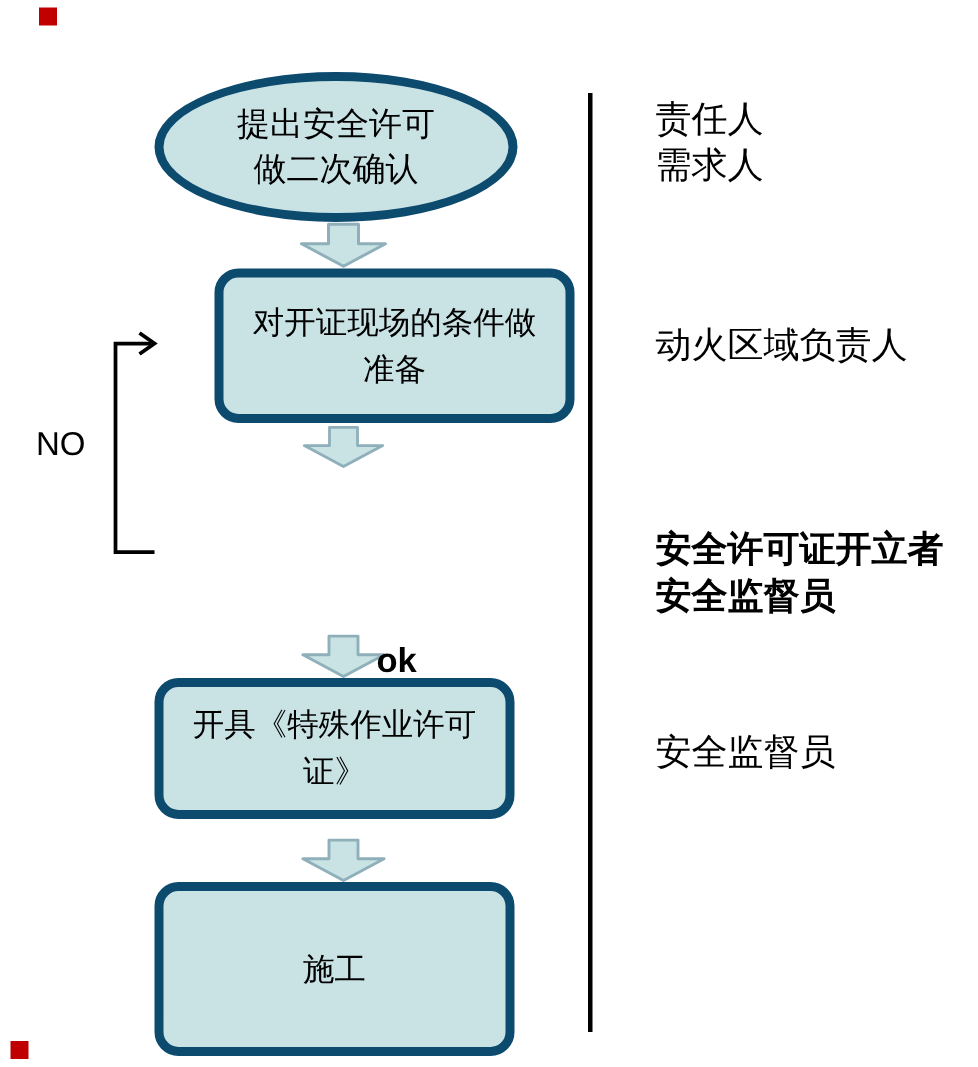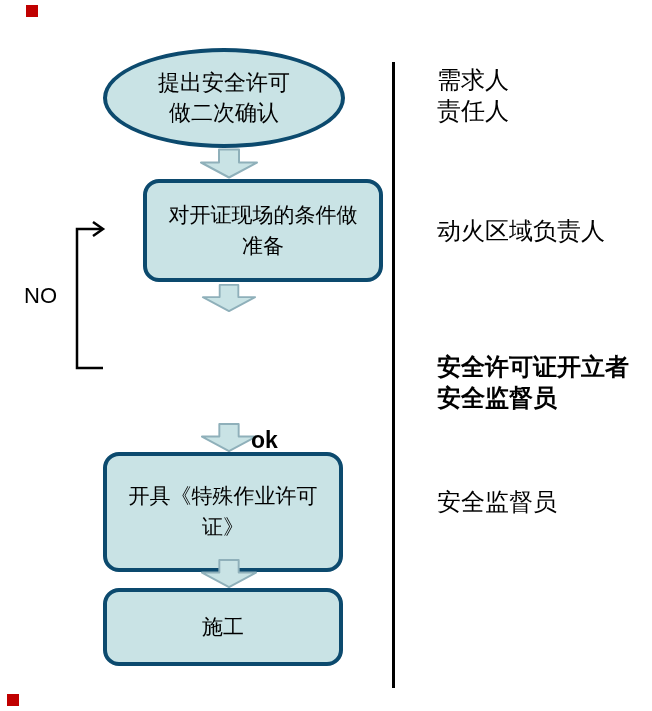--- a/index.html
+++ b/index.html
@@ -15,41 +15,41 @@
     overflow: hidden;
     font-family: "Liberation Serif", "DejaVu Serif", serif;
     color: #000000;
   }
   .abs { position: absolute; }
 
   
   .shape {
     box-sizing: border-box;
     background: #c9e3e5;
-    border: 4px solid #0c4a6e;
+    border: 6px solid #0c4a6e;
     display: flex;
     flex-direction: column;
     align-items: center;
     justify-content: center;
     text-align: center;
     font-size: 21px;
     line-height: 31px;
   }
   .ellipse {
     left: 103px; top: 48px;
     width: 242px; height: 100px;
     border-radius: 50%;
     font-size: 22px;
     line-height: 30px;
   }
   .proc { left: 103px; width: 240px; border-radius: 16px; }
   #box-prepare   { top: 179px; height: 103px; margin-left: 40px; }
   #box-confirm   { top: 312px; height: 108px; }
-  #box-permit    { top: 452px; height: 120px; }
-  #box-construct { top: 588px; height: 78px; }
+  #box-permit    { top: 452px; height: 94px; }
+  #box-construct { top: 588px; height: 116px; }
 
   
   .down-arrow { width: 60px; height: 30px; left: 199px; }
   #arrow-1 { top: 148px; height: 31px; }
   #arrow-2 { top: 284px; height: 28px; }
   #arrow-3 { top: 423px; height: 29px; }
   #arrow-4 { top: 559px; height: 29px; }
 
   
   .annot {
@@ -135,22 +135,22 @@
     <path d="M43,153 L17,153 L17,14 L41,14" fill="none" stroke="#000000" stroke-width="2.5"></path>
     <path d="M33,7 L43,14 L33,21" fill="none" stroke="#000000" stroke-width="2.5"></path>
   </svg>
 
   <div class="abs annot" id="no-label">NO</div>
   <div class="abs annot" id="ok-label">ok</div>
 
   <div class="abs" id="divider"></div>
 
   <div class="abs role" id="role-1">
+    <div>责任人</div>
     <div>需求人</div>
-    <div>责任人</div>
   </div>
   <div class="abs role" id="role-2">
     <div>动火区域负责人</div>
   </div>
   <div class="abs role" id="role-3">
     <div>安全许可证开立者</div>
     <div>安全监督员</div>
   </div>
   <div class="abs role" id="role-4">
     <div>安全监督员</div>

